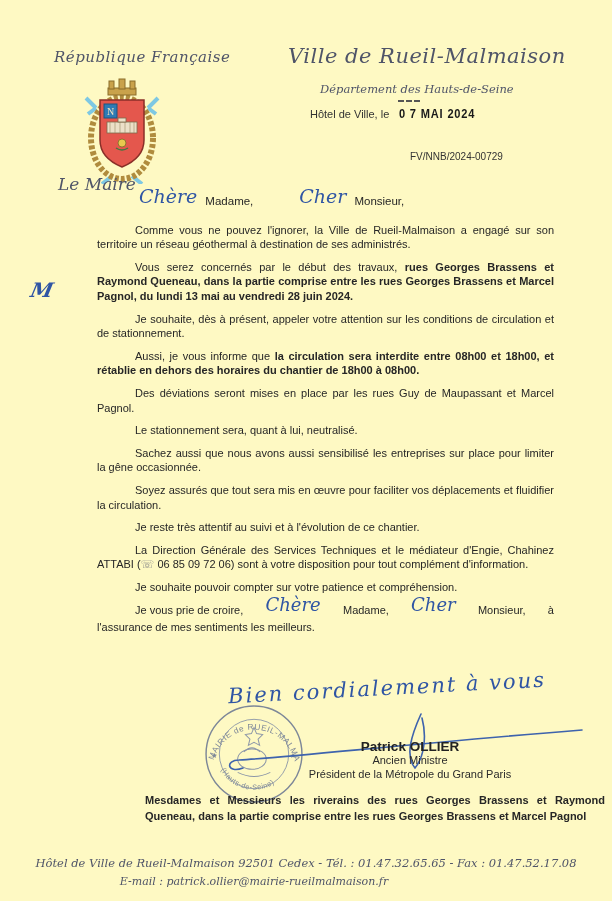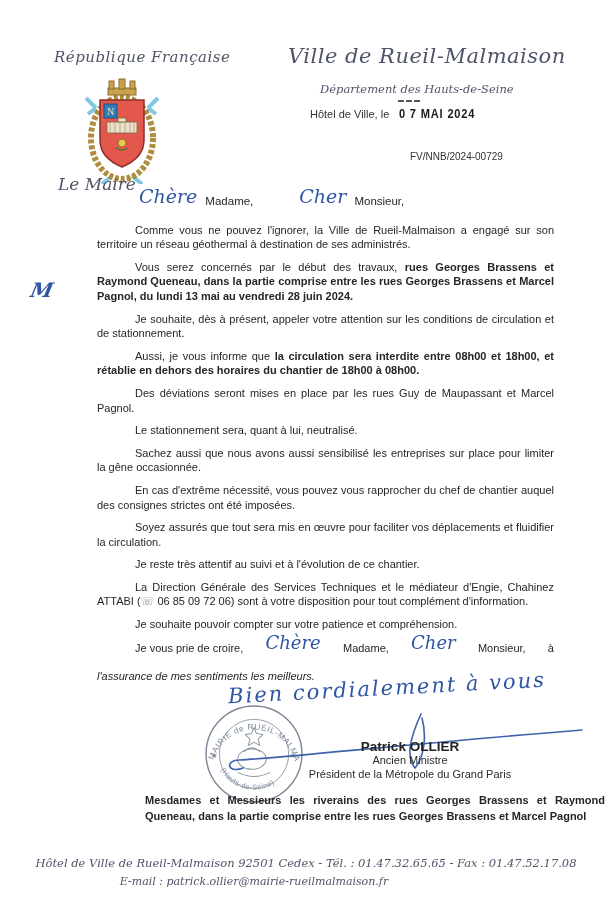--- a/index.html
+++ b/index.html
@@ -1,20 +1,20 @@
 <!DOCTYPE html>
 <html><head>
 <meta charset="utf-8">
 <style>
   html,body{margin:0;padding:0;background:#e9e9e9;}
   .page{
     position:relative;
     width:612px;height:901px;
     margin:0 auto;
-    background:#ffffff;
+    background:#fef9c3;
     font-family:"Liberation Sans",sans-serif;
     color:#262626;
     overflow:hidden;
   }
   
   .script{font-family:"DejaVu Serif",serif;font-style:italic;color:#4f5468;}
   .republique{position:absolute;left:54px;top:48px;font-size:15px;letter-spacing:.5px;}
   .coa{position:absolute;left:82px;top:78px;}
   .ville-title{position:absolute;left:288px;top:44px;font-size:21px;letter-spacing:.5px;}
   .departement{position:absolute;left:320px;top:82px;font-size:11.5px;}
@@ -30,21 +30,21 @@
   
   .body-block{position:absolute;left:97px;top:188px;width:457px;font-size:11px;line-height:14.6px;text-align:justify;}
   .salutation{display:flex;align-items:baseline;padding-left:42px;margin-bottom:14px;}
   .salutation .hw{font-size:19px;line-height:20px;position:relative;top:-2px;}
   .salutation .sal-txt{font-size:11.5px;margin-right:46px;margin-left:8px;}
   .body-block p{margin:0 0 8px 0;text-indent:38px;}
   b{font-weight:700;}
   .phone-icon{color:#8a8a8a;font-size:11px;}
   .closing-line1{display:flex;align-items:baseline;justify-content:space-between;padding-left:38px;}
   .closing-line1 .hw{font-size:18px;line-height:12px;position:relative;top:-3px;}
-  .closing-line2{margin-top:14px;font-style:italic;}
+  .closing-line2{margin-top:2px;}
   
   .seal{position:absolute;left:203px;top:703px;}
   .sig-svg{position:absolute;left:225px;top:710px;}
   .sig-block{position:absolute;left:285px;top:739px;width:250px;text-align:center;}
   .sig-name{font-size:13.5px;font-weight:700;color:#222;}
   .sig-title{font-size:11px;color:#2b2b2b;line-height:13.5px;}
   
   .recipients{position:absolute;left:97px;top:793px;width:460px;font-size:11px;line-height:15.5px;font-weight:700;text-align:justify;margin-left:48px;}
   .footer-line1{position:absolute;left:0;top:856px;width:612px;text-align:center;font-size:11.5px;}
   .footer-line2{position:absolute;left:0;top:875px;width:508px;text-align:center;font-size:11px;}
@@ -112,21 +112,20 @@
     <p>Je souhaite, dès à présent, appeler votre attention sur les conditions de circulation et de stationnement.</p>
 
     <p><span>Aussi, je vous informe que </span><b>la circulation sera interdite entre 08h00 et 18h00, et rétablie en dehors des horaires du chantier de 18h00 à 08h00.</b></p>
 
     <p>Des déviations seront mises en place par les rues Guy de Maupassant et Marcel Pagnol.</p>
 
     <p>Le stationnement sera, quant à lui, neutralisé.</p>
 
     <p>Sachez aussi que nous avons aussi sensibilisé les entreprises sur place pour limiter la gêne occasionnée.</p>
 
-    <p>En cas d'extrême nécessité, vous pouvez vous rapprocher du chef de chantier auquel des consignes strictes ont été imposées.</p>
 
     <p>Soyez assurés que tout sera mis en œuvre pour faciliter vos déplacements et fluidifier la circulation.</p>
 
     <p>Je reste très attentif au suivi et à l'évolution de ce chantier.</p>
 
     <p><span>La Direction Générale des Services Techniques et le médiateur d'Engie, Chahinez ATTABI (</span><span class="phone-icon">☏</span><span> 06 85 09 72 06) sont à votre disposition pour tout complément d'information.</span></p>
 
     <p>Je souhaite pouvoir compter sur votre patience et compréhension.</p>
 
     <div class="closing-line1">

